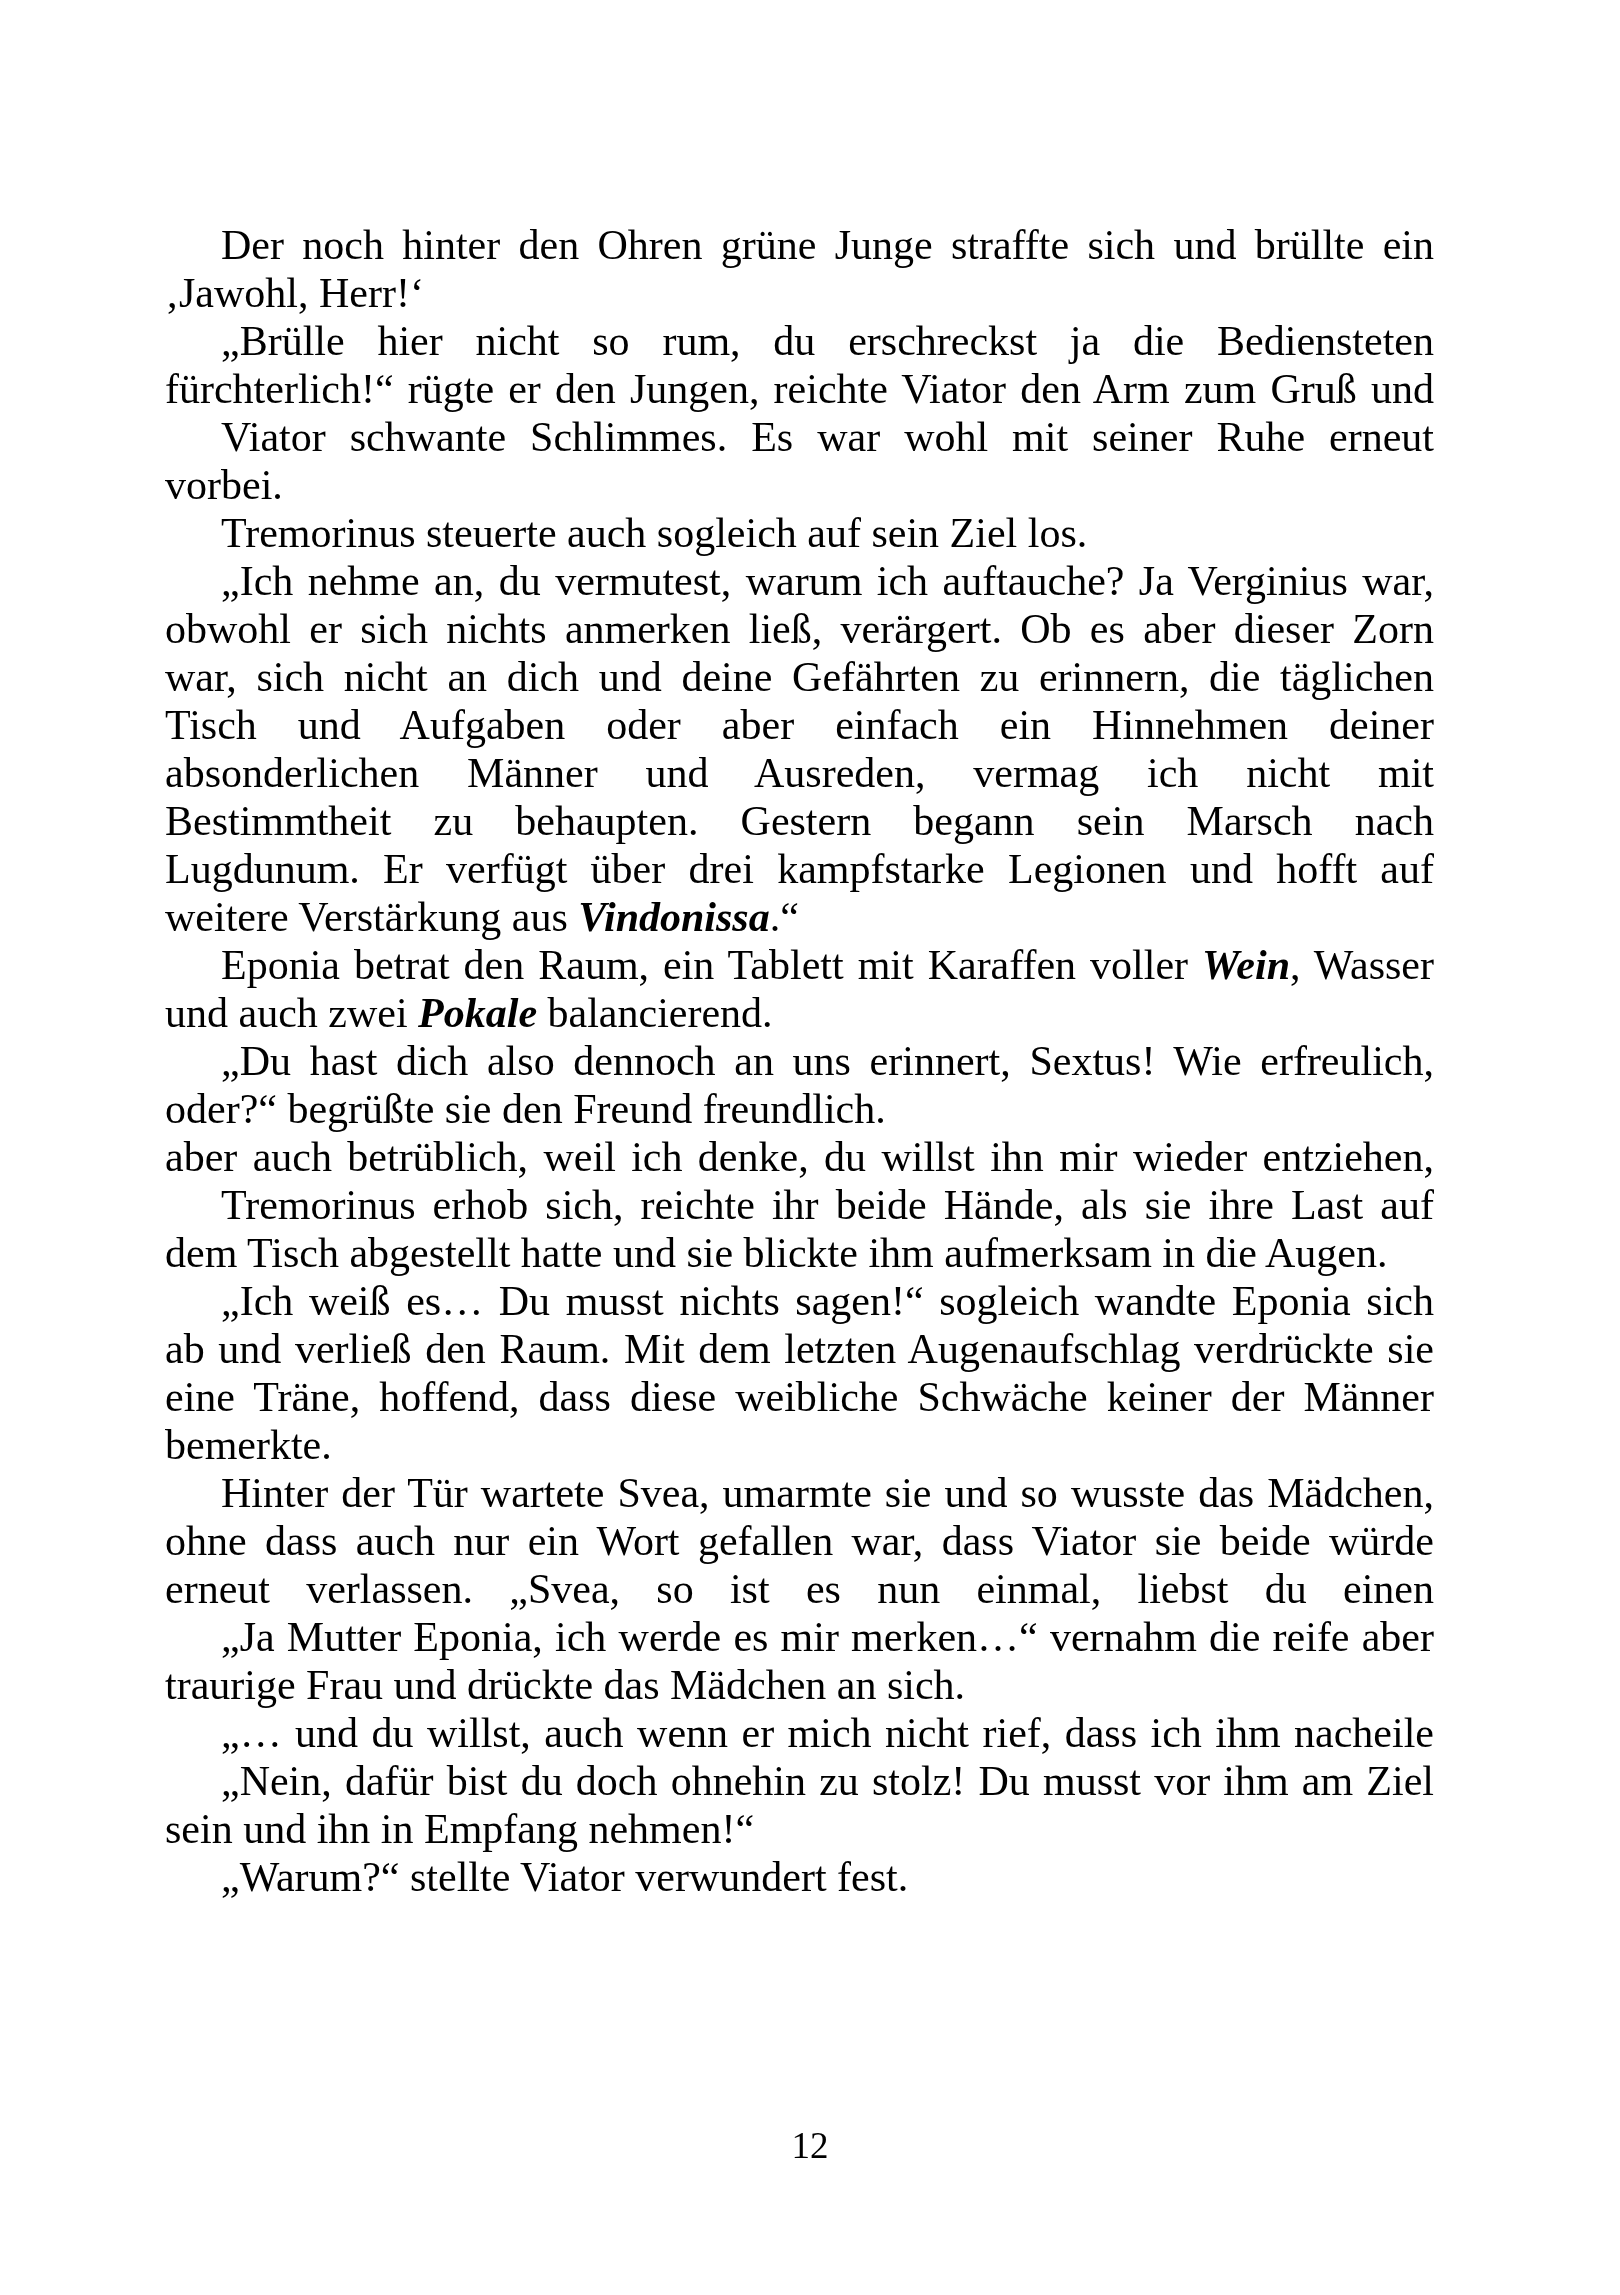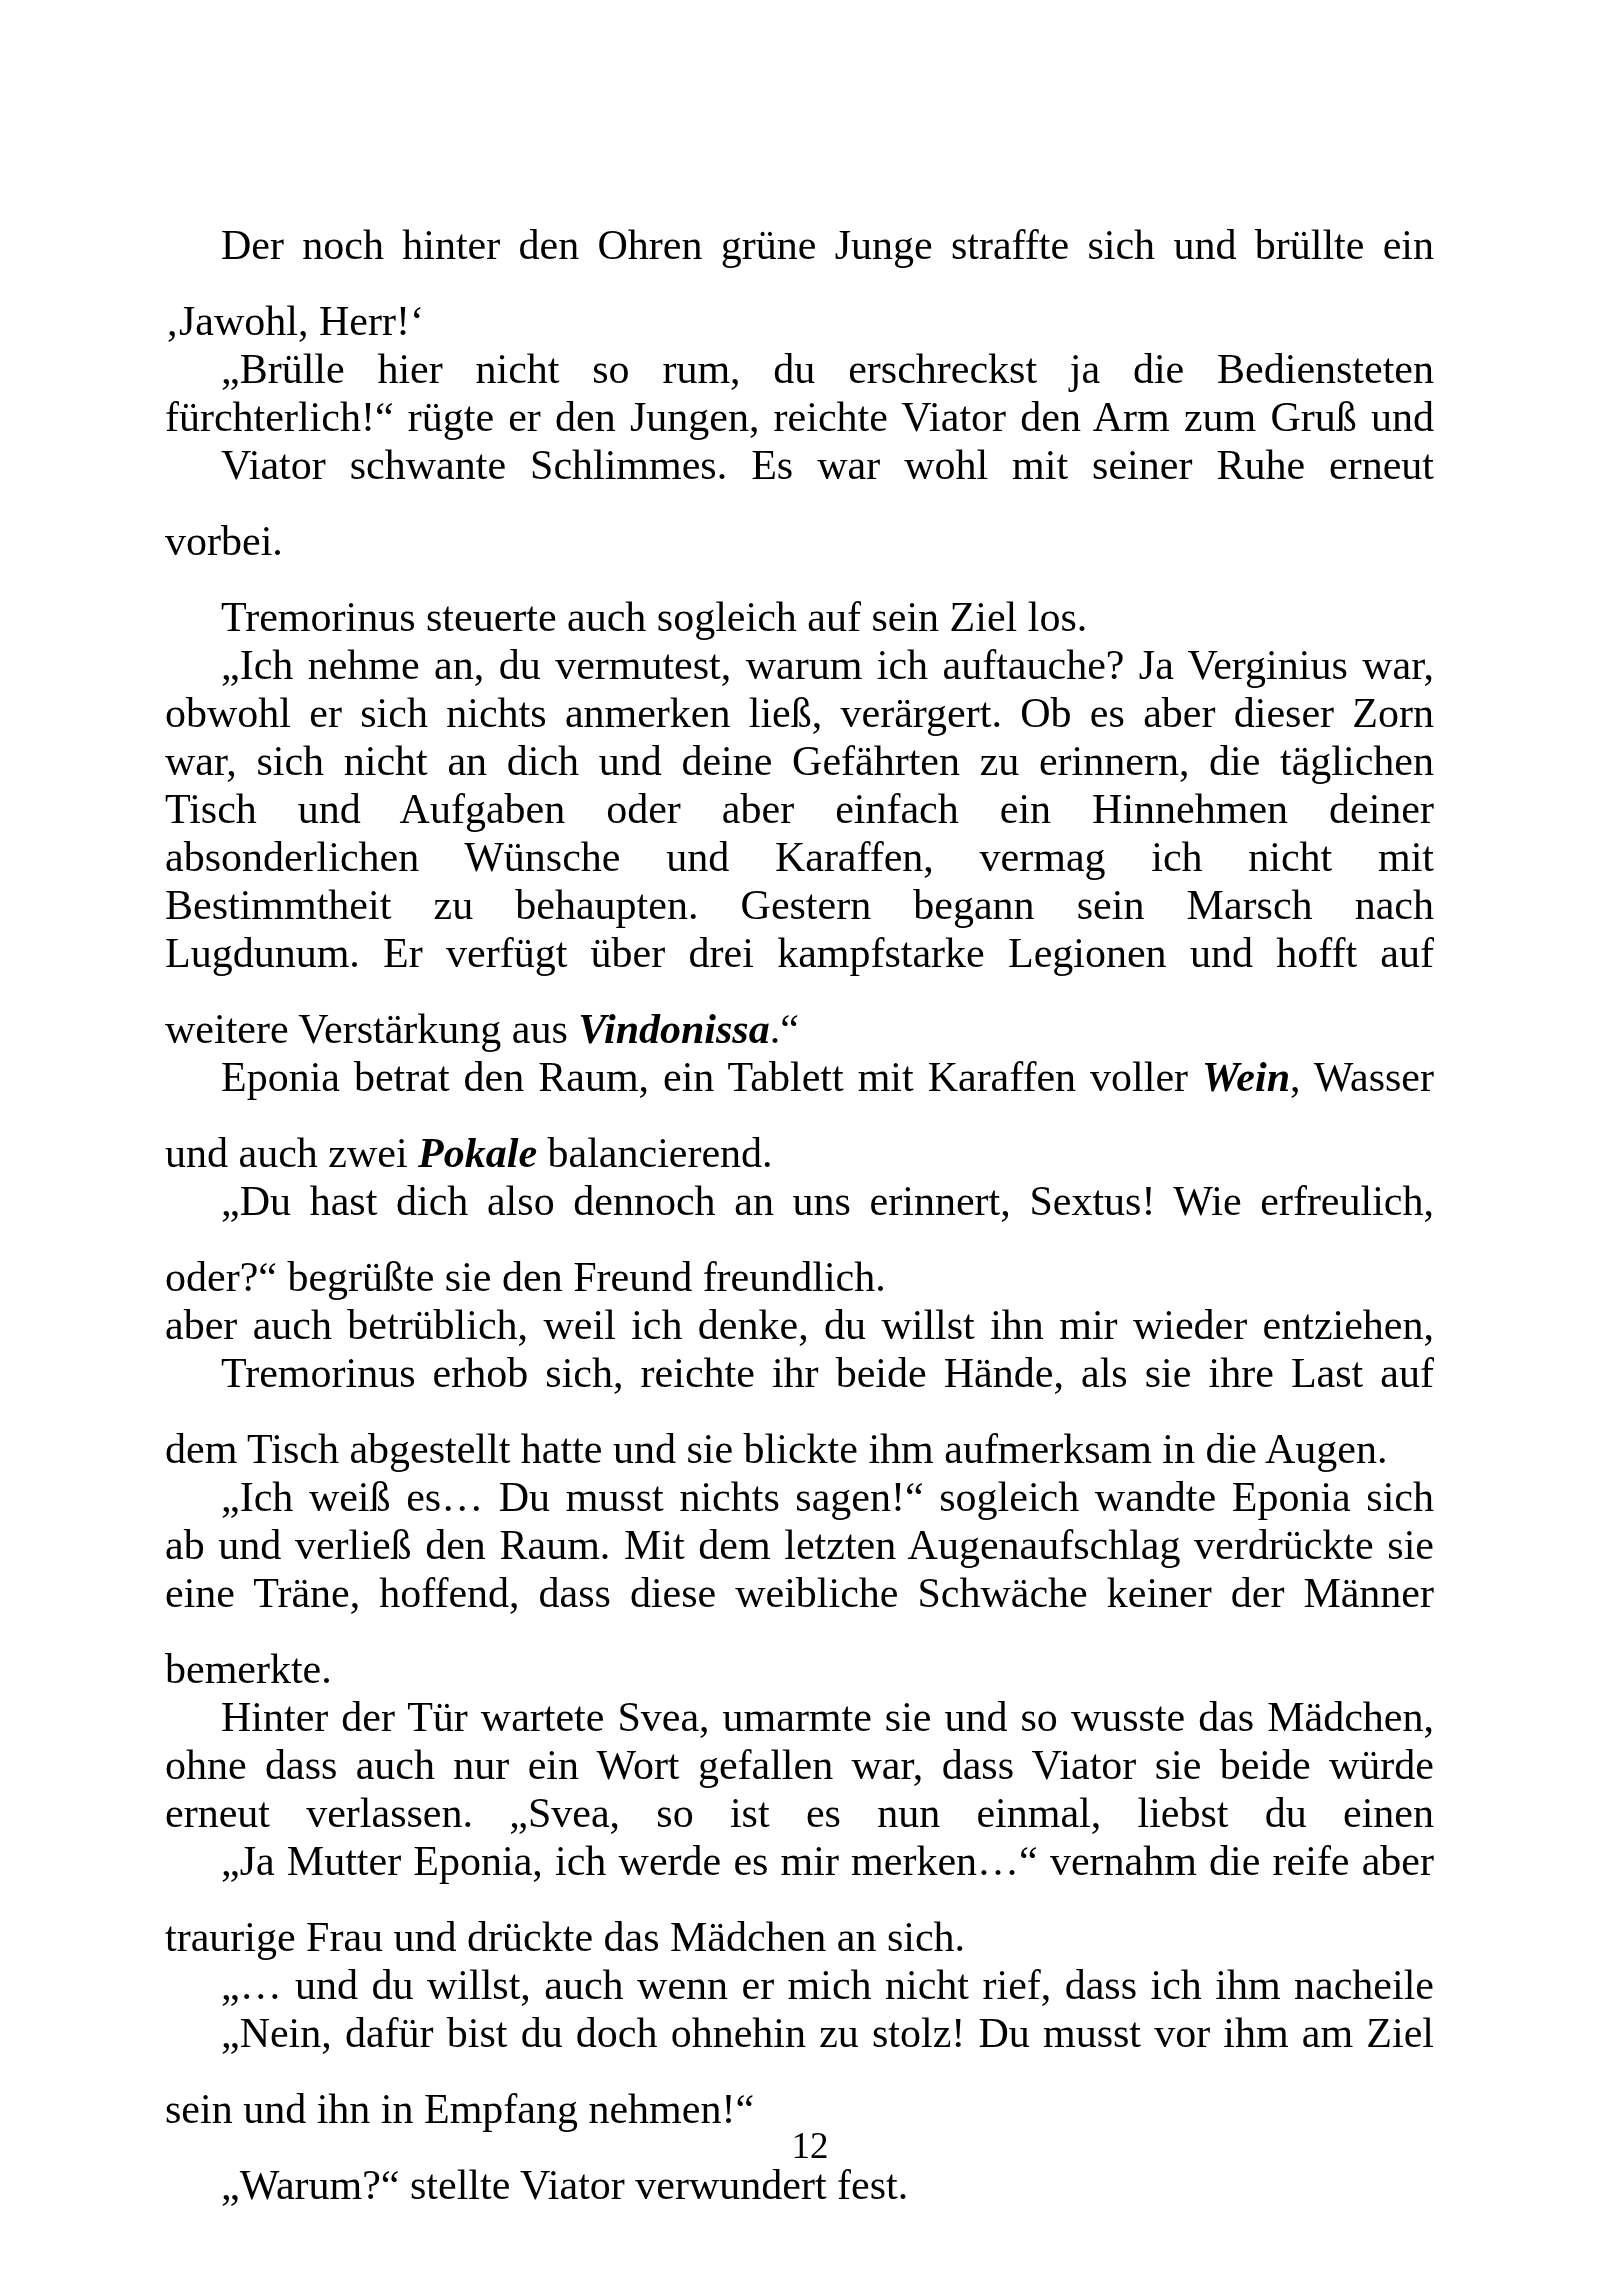--- a/index.html
+++ b/index.html
@@ -37,21 +37,20 @@
       text-align: justify;
       text-align-last: justify;
       overflow: visible;
     }
     .line.indent {
       padding-left: 56px;
     }
     .line.last {
       text-align: left;
       text-align-last: left;
-      margin-top: 28px;
     }
     .seg-i {
       font-style: italic;
       font-weight: bold;
     }
     .page-number {
       position: absolute;
       left: 0;
       width: 1620px;
       top: 2120px;
@@ -69,21 +68,21 @@
       <div class="line last"><span>‚Jawohl, Herr!‘</span></div>
       <div class="line indent"><span>„Brülle hier nicht so rum, du erschreckst ja die Bediensteten</span></div>
       <div class="line"><span>fürchterlich!“ rügte er den Jungen, reichte Viator den Arm zum Gruß und</span></div>
       <div class="line indent"><span>Viator schwante Schlimmes. Es war wohl mit seiner Ruhe erneut</span></div>
       <div class="line last"><span>vorbei.</span></div>
       <div class="line indent last"><span>Tremorinus steuerte auch sogleich auf sein Ziel los.</span></div>
       <div class="line indent"><span>„Ich nehme an, du vermutest, warum ich auftauche? Ja Verginius war,</span></div>
       <div class="line"><span>obwohl er sich nichts anmerken ließ, verärgert. Ob es aber dieser Zorn</span></div>
       <div class="line"><span>war, sich nicht an dich und deine Gefährten zu erinnern, die täglichen</span></div>
       <div class="line"><span>Tisch und Aufgaben oder aber einfach ein Hinnehmen deiner</span></div>
-      <div class="line"><span>absonderlichen Wünsche und Karaffen, vermag ich nicht mit</span></div>
+      <div class="line"><span>absonderlichen Männer und Ausreden, vermag ich nicht mit</span></div>
       <div class="line"><span>Bestimmtheit zu behaupten. Gestern begann sein Marsch nach</span></div>
       <div class="line"><span>Lugdunum. Er verfügt über drei kampfstarke Legionen und hofft auf</span></div>
       <div class="line last"><span>weitere Verstärkung aus </span><span class="seg-i">Vindonissa</span><span>.“</span></div>
       <div class="line indent"><span>Eponia betrat den Raum, ein Tablett mit Karaffen voller </span><span class="seg-i">Wein</span><span>, Wasser</span></div>
       <div class="line last"><span>und auch zwei </span><span class="seg-i">Pokale</span><span> balancierend.</span></div>
       <div class="line indent"><span>„Du hast dich also dennoch an uns erinnert, Sextus! Wie erfreulich,</span></div>
       <div class="line last"><span>oder?“ begrüßte sie den Freund freundlich.</span></div>
       <div class="line"><span>aber auch betrüblich, weil ich denke, du willst ihn mir wieder entziehen,</span></div>
       <div class="line indent"><span>Tremorinus erhob sich, reichte ihr beide Hände, als sie ihre Last auf</span></div>
       <div class="line last"><span>dem Tisch abgestellt hatte und sie blickte ihm aufmerksam in die Augen.</span></div>

